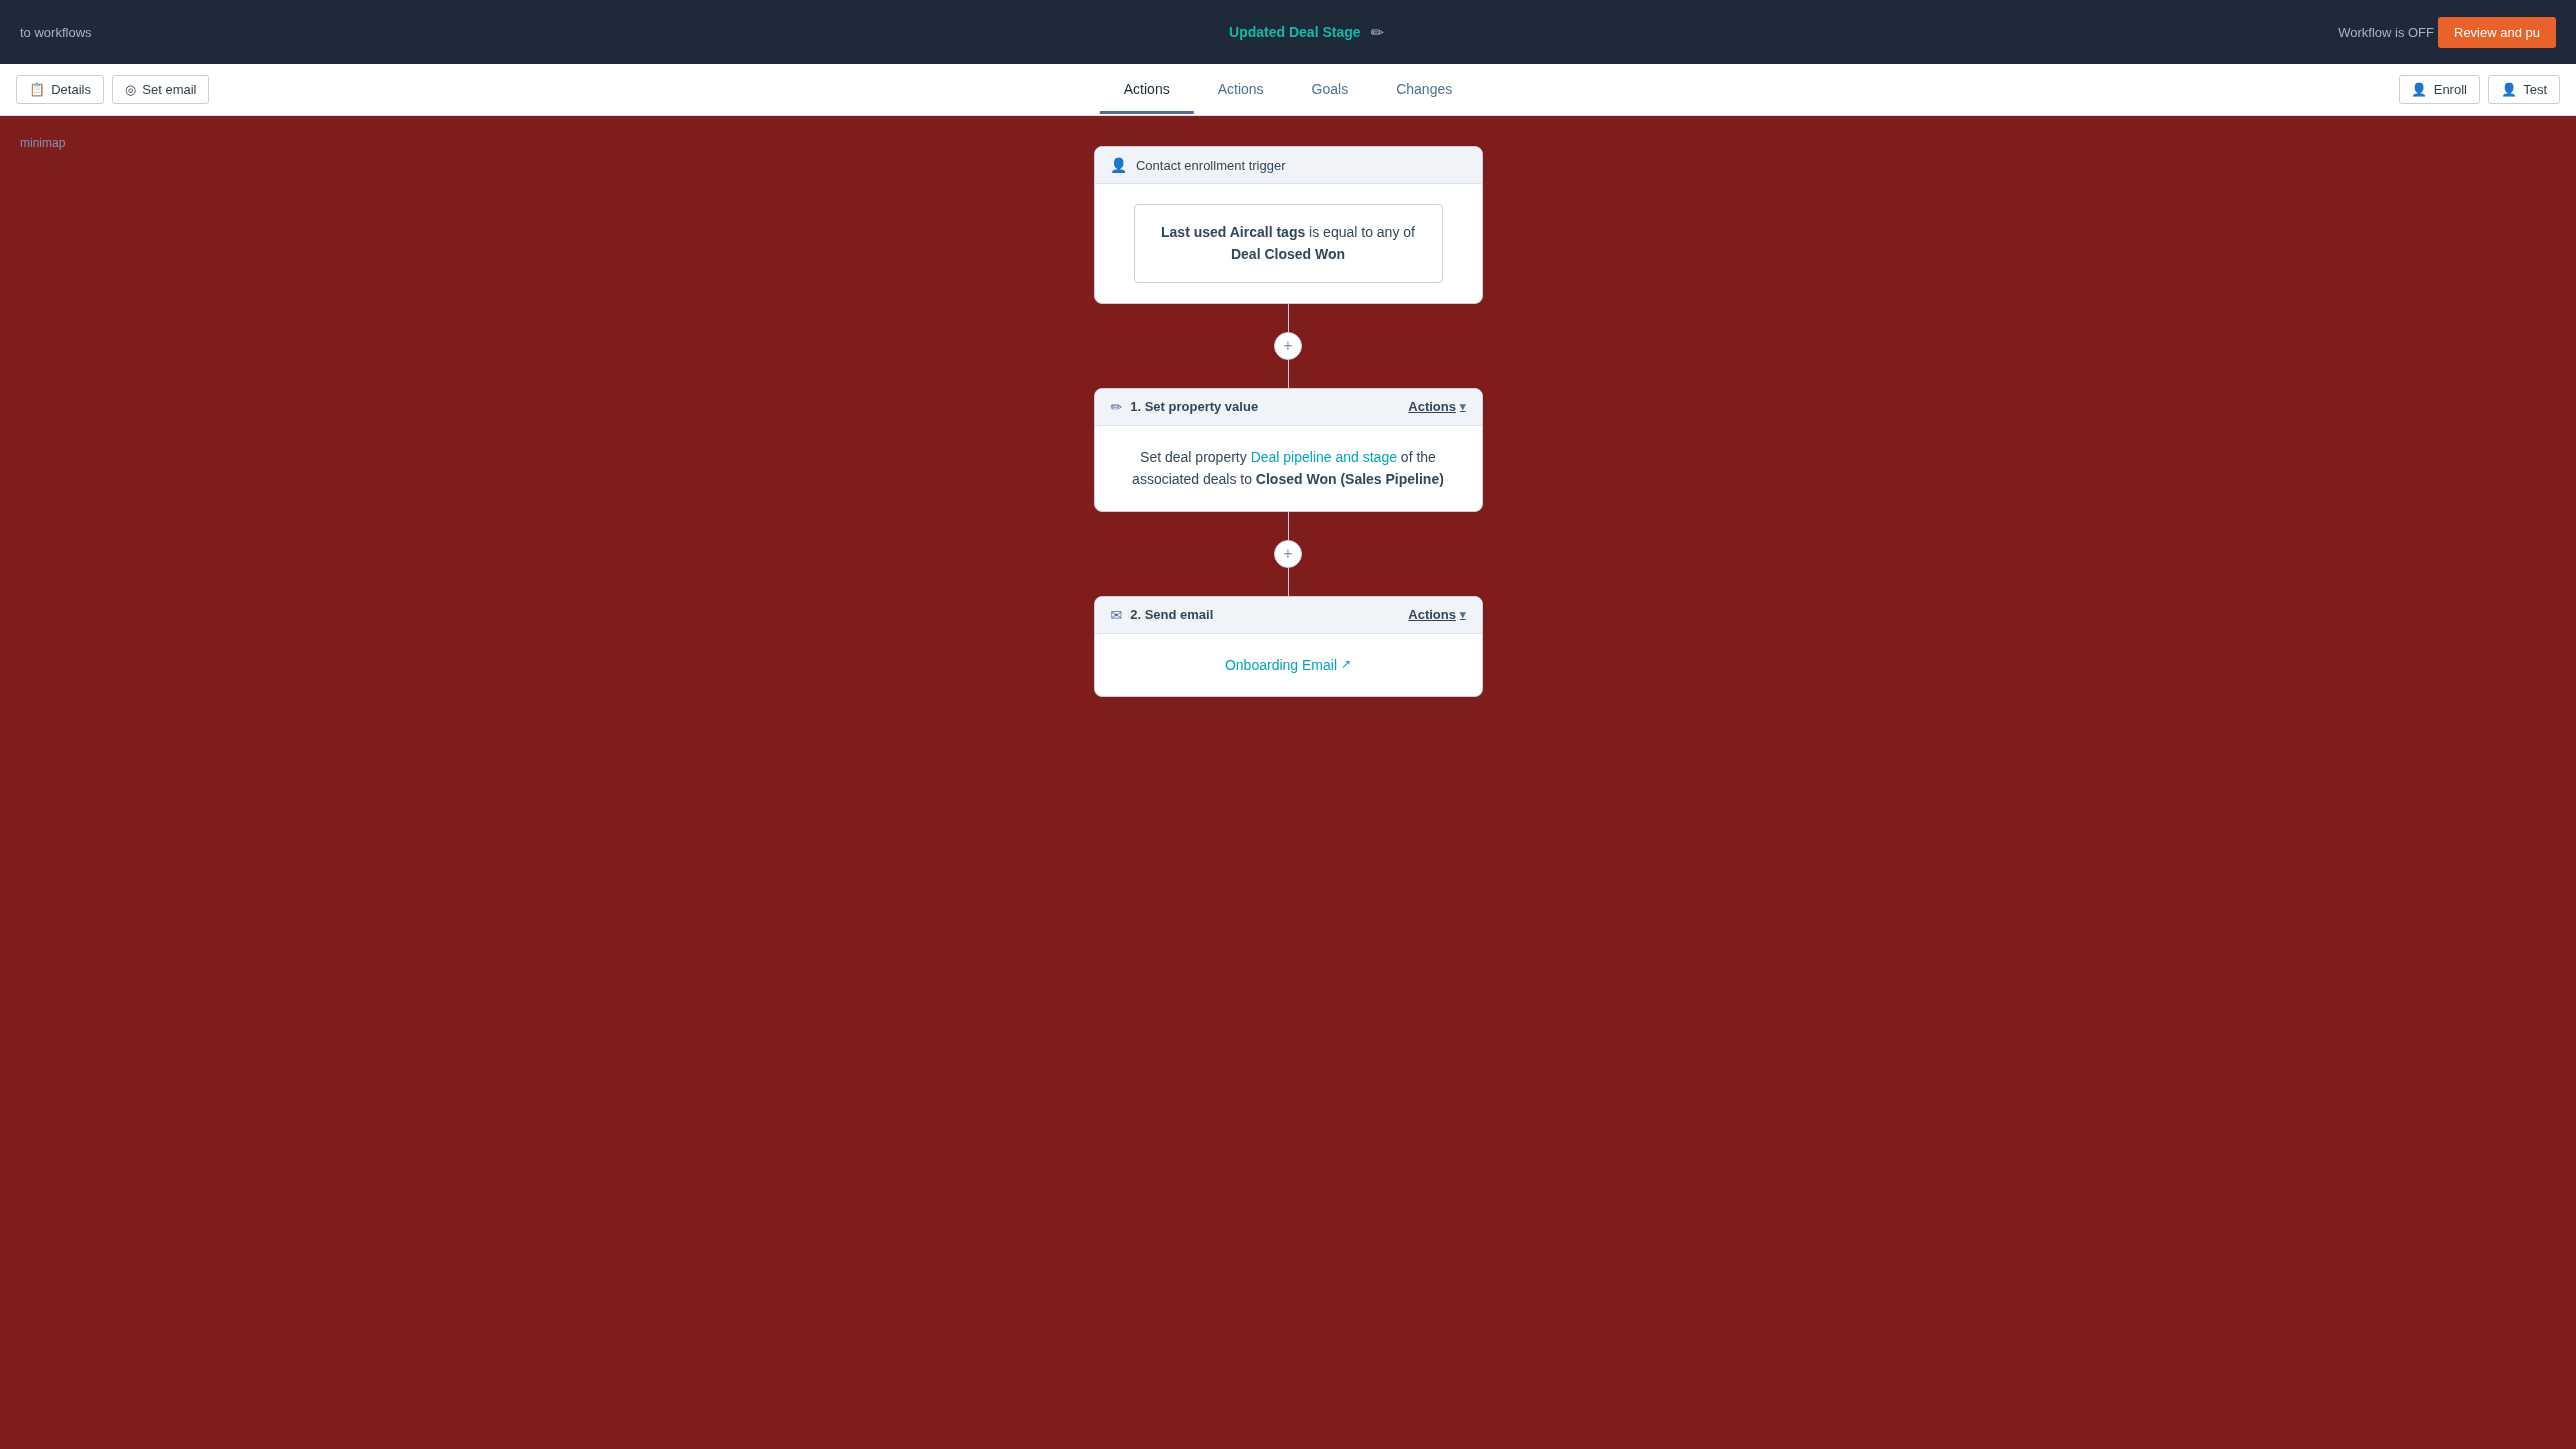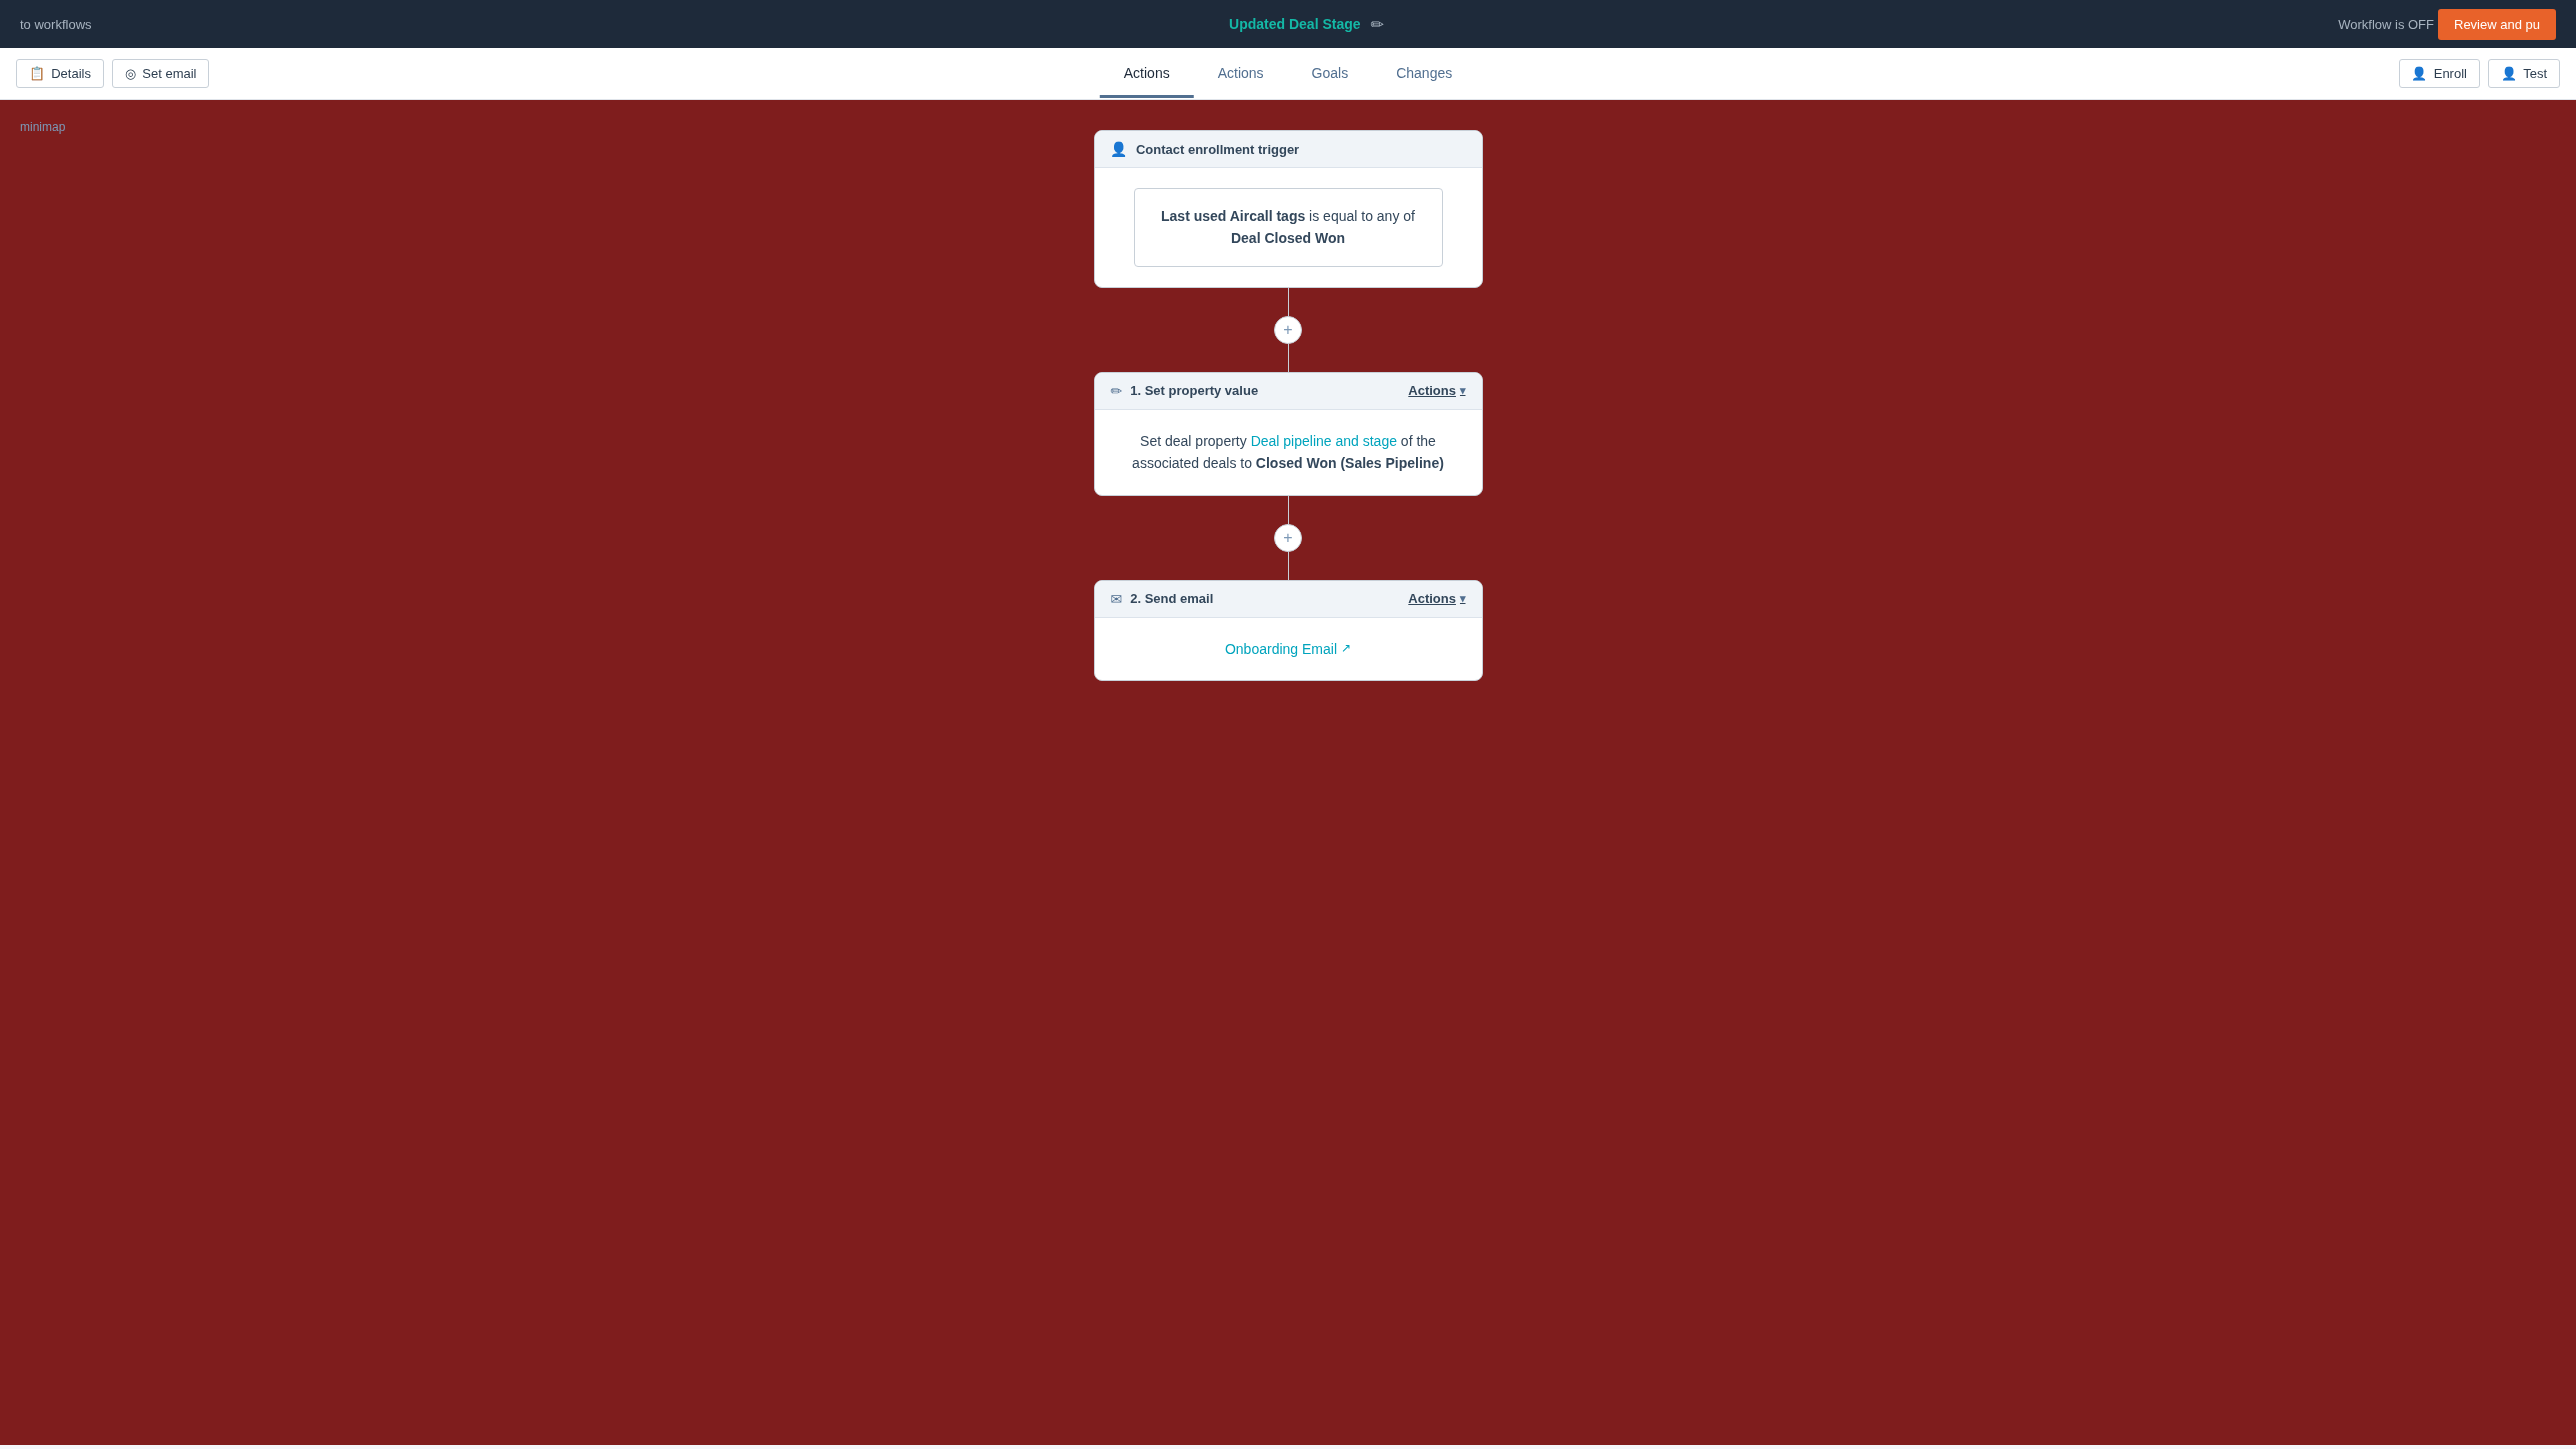--- a/index.html
+++ b/index.html
@@ -6,21 +6,21 @@
     body {
       font-family: -apple-system, BlinkMacSystemFont, 'Segoe UI', Helvetica, Arial, sans-serif;
       background: #f5f7fa;
       min-height: 100vh;
       overflow: hidden;
     }
 
     
     .top-bar {
       background: #1e2a3a;
-      height: 48px;
+      height: 64px;
       display: flex;
       align-items: center;
       justify-content: space-between;
       padding: 0 20px;
       color: white;
       position: relative;
       z-index: 10;
     }
     .top-bar-left {
       display: flex;
@@ -198,21 +198,21 @@
       gap: 8px;
       border-bottom: 1px solid #dce3eb;
     }
     .trigger-header-icon {
       color: #516f90;
       font-size: 14px;
     }
     .trigger-header-text {
       font-size: 13px;
       color: #33475b;
-      font-weight: 700;
+      font-weight: 400;
     }
     .trigger-body {
       padding: 20px 16px;
       display: flex;
       justify-content: center;
     }
     .condition-box {
       border: 1px solid #c8d0d8;
       border-radius: 4px;
       padding: 16px 20px;

